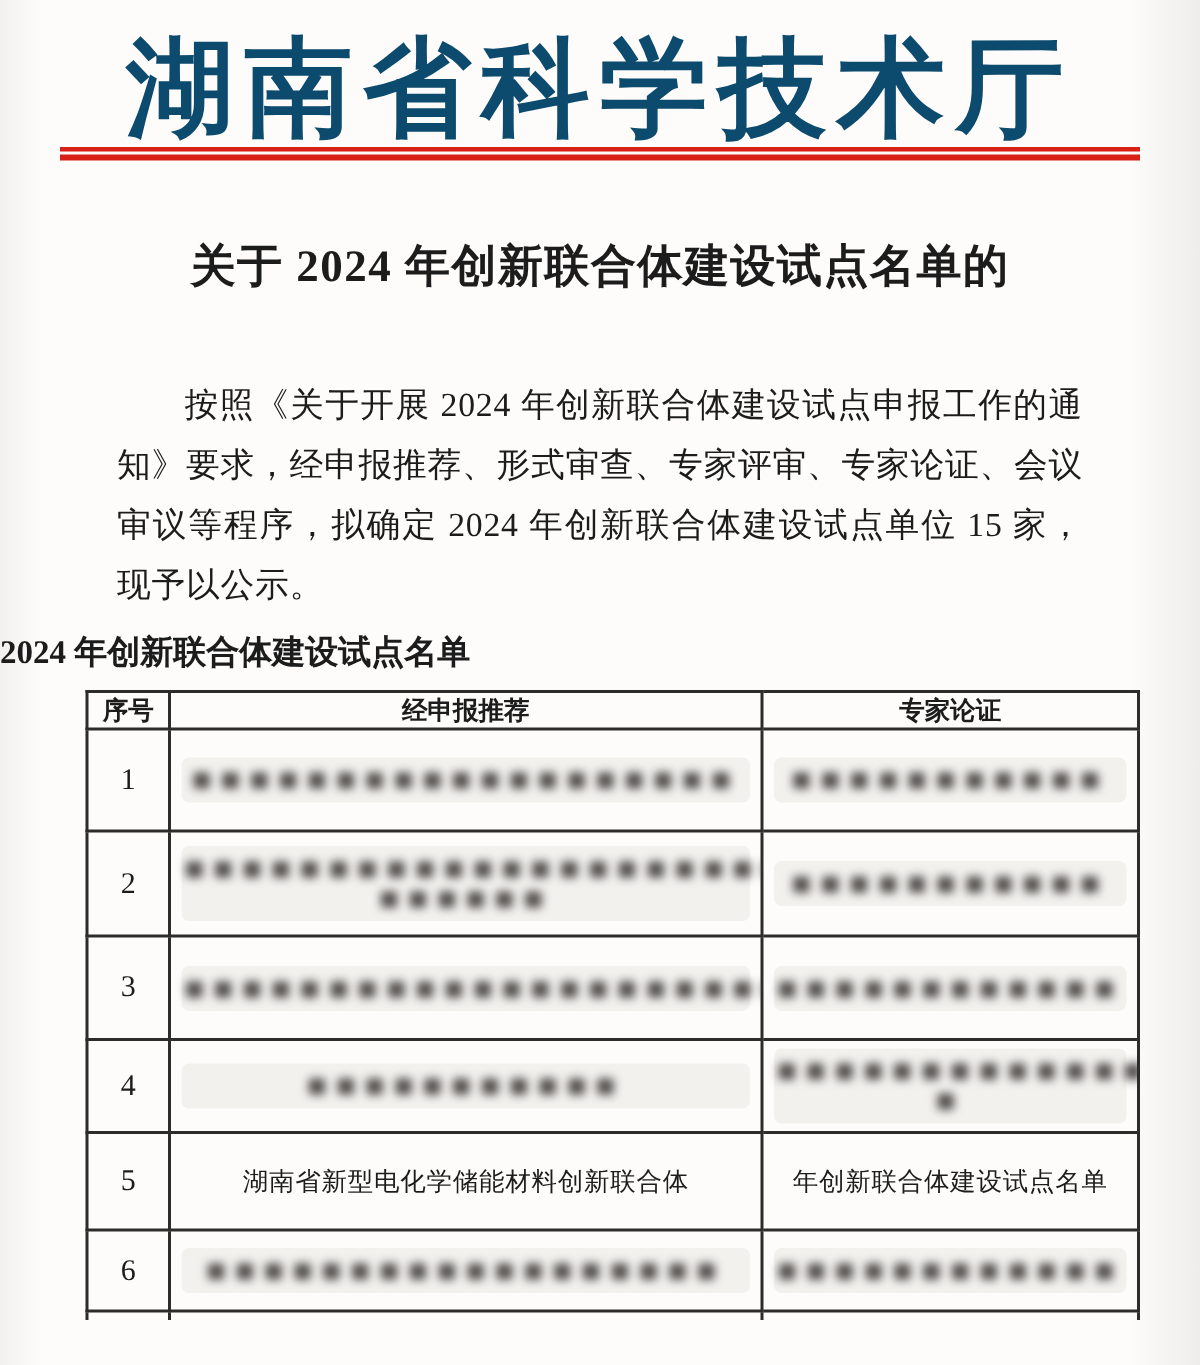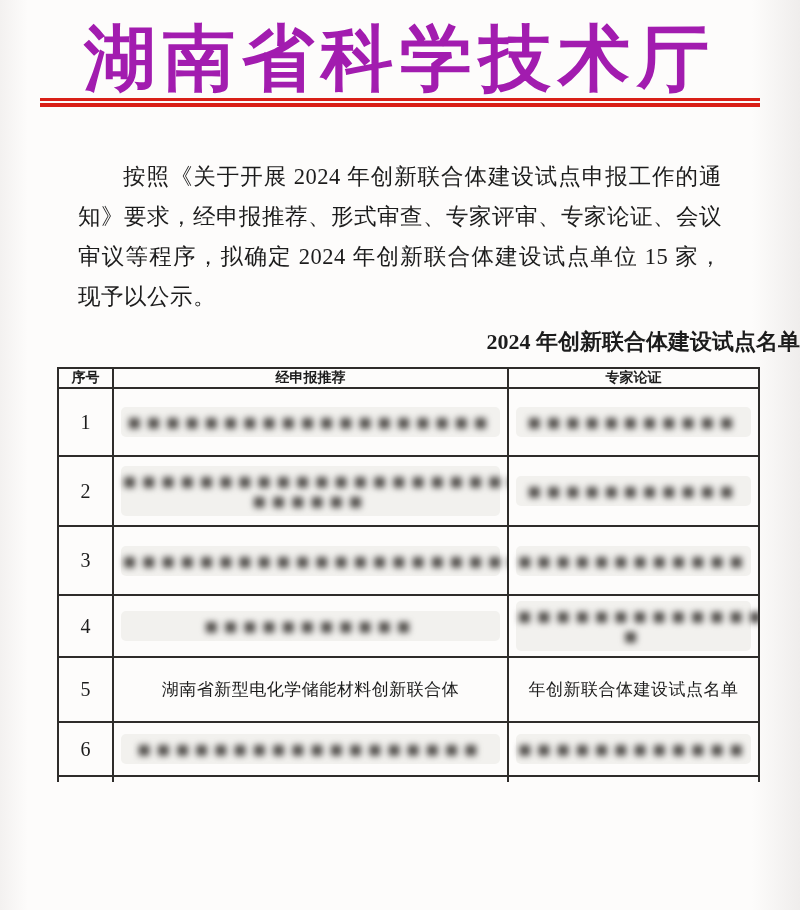--- a/index.html
+++ b/index.html
@@ -34,54 +34,54 @@
     margin-top: 50px;
     text-align: center;
     font-weight: bold;
     font-size: 30px;
     line-height: 41px;
     letter-spacing: 1px;
   }
 
   
   .body-para {
-    margin-top: 24px;
+    margin-top: 52px;
     padding: 0 78px;
     font-size: 22.5px;
     line-height: 40px;
     text-align: justify;
     text-indent: 2em;
     letter-spacing: 0.5px;
   }
 
   
   .table-caption {
     margin-top: 10px;
-    text-align: right;
+    text-align: left;
     font-weight: bold;
     font-size: 22px;
   }
 
   
   table.list {
     margin: 10px 0 0 57px;
     width: 701px;
     border-collapse: collapse;
     table-layout: fixed;
   }
   table.list col.c-num  { width: 55px; }
   table.list col.c-name { width: 395px; }
   table.list col.c-unit { width: 251px; }
   table.list th, table.list td {
     border: 2px solid #2e2c2a;
     text-align: center;
     vertical-align: middle;
     overflow: hidden;
   }
-  table.list th { font-size: 14px; font-weight: bold; height: 17px; text-align: center; }
+  table.list th { font-size: 17px; font-weight: bold; height: 17px; text-align: center; }
   td.num { font-size: 20px; font-family: "Liberation Serif", serif; }
   td.clear-cell { font-size: 17px; letter-spacing: 0.5px; white-space: nowrap; }
 
   tr.r1 { height: 68px; }
   tr.r2 { height: 70px; }
   tr.r3 { height: 69px; }
   tr.r4 { height: 51px; }
   tr.r5 { height: 65px; }
   tr.r6 { height: 54px; }
   tr.partial { height: 6px; }
@@ -104,29 +104,30 @@
     color: #4e4b48;
     filter: blur(3.2px);
     white-space: nowrap;
   }
 </style>
 </head>
 <body>
 
 <div class="page">
 
-  <div class="masthead" style="color:#a21caf;">湖南省科学技术厅</div>
+  <div class="masthead" style="color:#0c4a6e;">湖南省科学技术厅</div>
 
   <div class="red-rule">
     <div class="bar-thin"></div>
     <div class="bar-gap"></div>
     <div class="bar-thick"></div>
   </div>
 
   <div class="doc-title">
+    <div>关于 2024 年创新联合体建设试点名单的</div>
   </div>
 
   <div class="body-para">按照《关于开展 2024 年创新联合体建设试点申报工作的通知》要求，经申报推荐、形式审查、专家评审、专家论证、会议审议等程序，拟确定 2024 年创新联合体建设试点单位 15 家，现予以公示。</div>
 
   <div class="table-caption">2024 年创新联合体建设试点名单</div>
 
   <table class="list">
     <colgroup>
         <col class="c-num">
         <col class="c-name">

